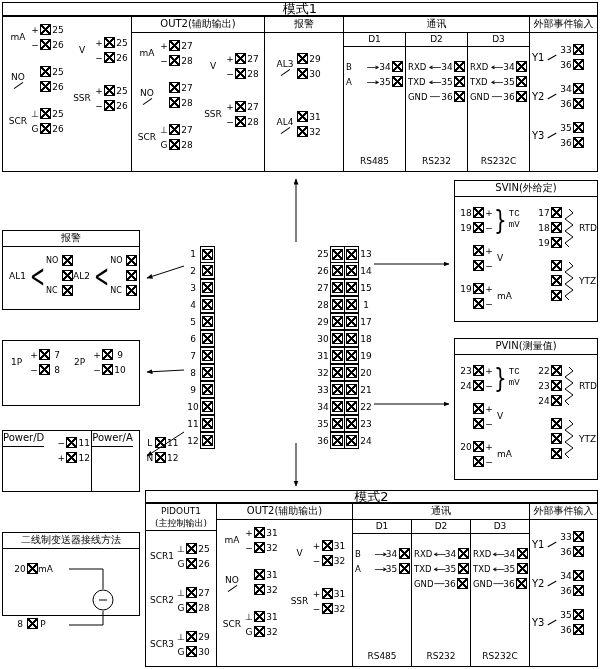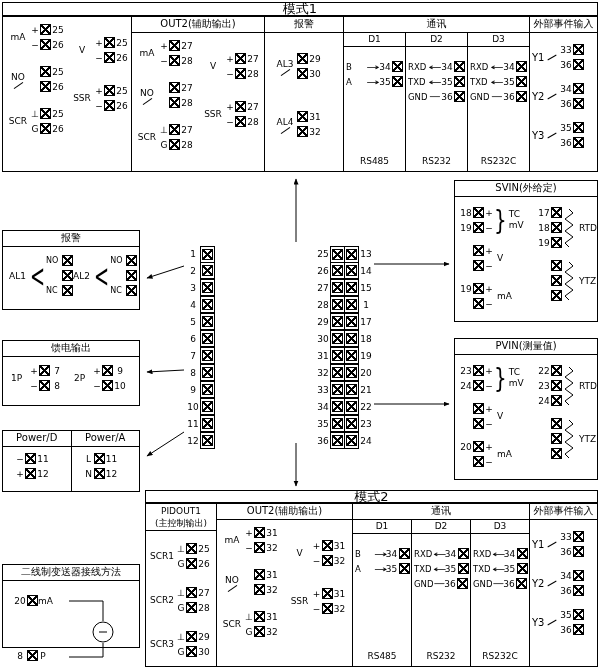--- a/index.html
+++ b/index.html
@@ -34,32 +34,32 @@
   .commcol+.commcol{border-left:1px solid #000;}
   .dhead{text-align:center;font-size:9px;border-bottom:1px solid #000;line-height:12px;height:13px;margin:0 -2px;}
   .commrows{padding-top:12px;}
   .cstd{margin-top:auto;text-align:center;font-size:9px;padding-bottom:6px;}
   .egrp{display:flex;align-items:center;margin:9px 2px;}
   .ename{font-size:10px;width:15px;flex:none;}
   .swline{width:10px;height:1px;background:#000;transform:rotate(-30deg);margin-right:2px;flex:none;}
   .sgrp{display:flex;align-items:center;margin:4px 0 8px;}
   .slab{font-size:9px;margin-left:3px;}
   .brace{font-size:20px;line-height:1;transform:scaleY(1.3);display:inline-block;}
-  .blabels{display:flex;flex-direction:column;font-size:9px;margin-left:2px;line-height:11px;}
+  .blabels{display:flex;flex-direction:column;font-size:9px;margin-left:2px;line-height:11px;font-family:Liberation Mono, monospace;}
   .zig{flex:none;margin:0 2px;}
   .strip{position:absolute;}
   .srow{display:flex;}
   .snum{width:14px;text-align:center;font-size:9px;line-height:17px;}
   .scell{width:15px;height:17px;border:1px solid #000;box-sizing:border-box;display:flex;
          align-items:center;justify-content:center;margin-top:-1px;background:#fff;}
   .scell+.scell{margin-left:-1px;}
   .srow:first-child .scell{margin-top:0;}
   .wires{position:absolute;left:0;top:0;pointer-events:none;}
   .wires line{stroke:#000;stroke-width:1;}
-  .pwr{flex:1;display:flex;flex-direction:column;}
+  .pwr{flex:1;display:flex;flex-direction:row;}
   .pwr+.pwr{border-left:1px solid #000;}
   .txrows .trow{margin-bottom:40px;}
 </style>
 </head>
 <body>
 
 <div id="page">
 
   <div class="band" style="left:2px;top:2px;width:596px;height:14px">
     <span>模式1</span>
@@ -448,21 +448,20 @@
             <div class="trow">
               <span class="sign">NC</span>
               <span class="term"></span>
             </div>
           </div>
       </div>
     </div>
   </div>
 
   <div class="box" style="left:2px;top:340px;width:138px;height:66px">
-    <div class="btitle">馈电输出</div>
     <div style="display:flex;padding:6px 2px 0 8px">
       <div class="grp" style="flex:1;margin:0">
         <span class="gtype" style="width:18px">1P</span>
         <div class="rows">
             <div class="trow">
               <span class="sign">+</span>
               <span class="term"></span>
               <span class="tnum">7</span>
             </div>
             <div class="trow">
@@ -516,21 +515,21 @@
           </div>
           <div class="trow">
             <span class="sign">N</span>
             <span class="term"></span>
             <span class="tnum">12</span>
           </div>
         </div>
     </div>
   </div>
 
-  <div class="box" style="left:2px;top:564px;width:138px;height:84px">
+  <div class="box" style="left:2px;top:532px;width:138px;height:84px">
     <div class="btitle">二线制变送器接线方法</div>
     <div style="position:relative;padding:12px 0 0 10px;height:calc(100% - 15px);box-sizing:border-box">
       <div class="rows txrows">
           <div class="trow">
             <span class="tnum">20</span>
             <span class="term"></span>
             <span class="sign">mA</span>
           </div>
           <div class="trow">
             <span class="tnum">8</span>

